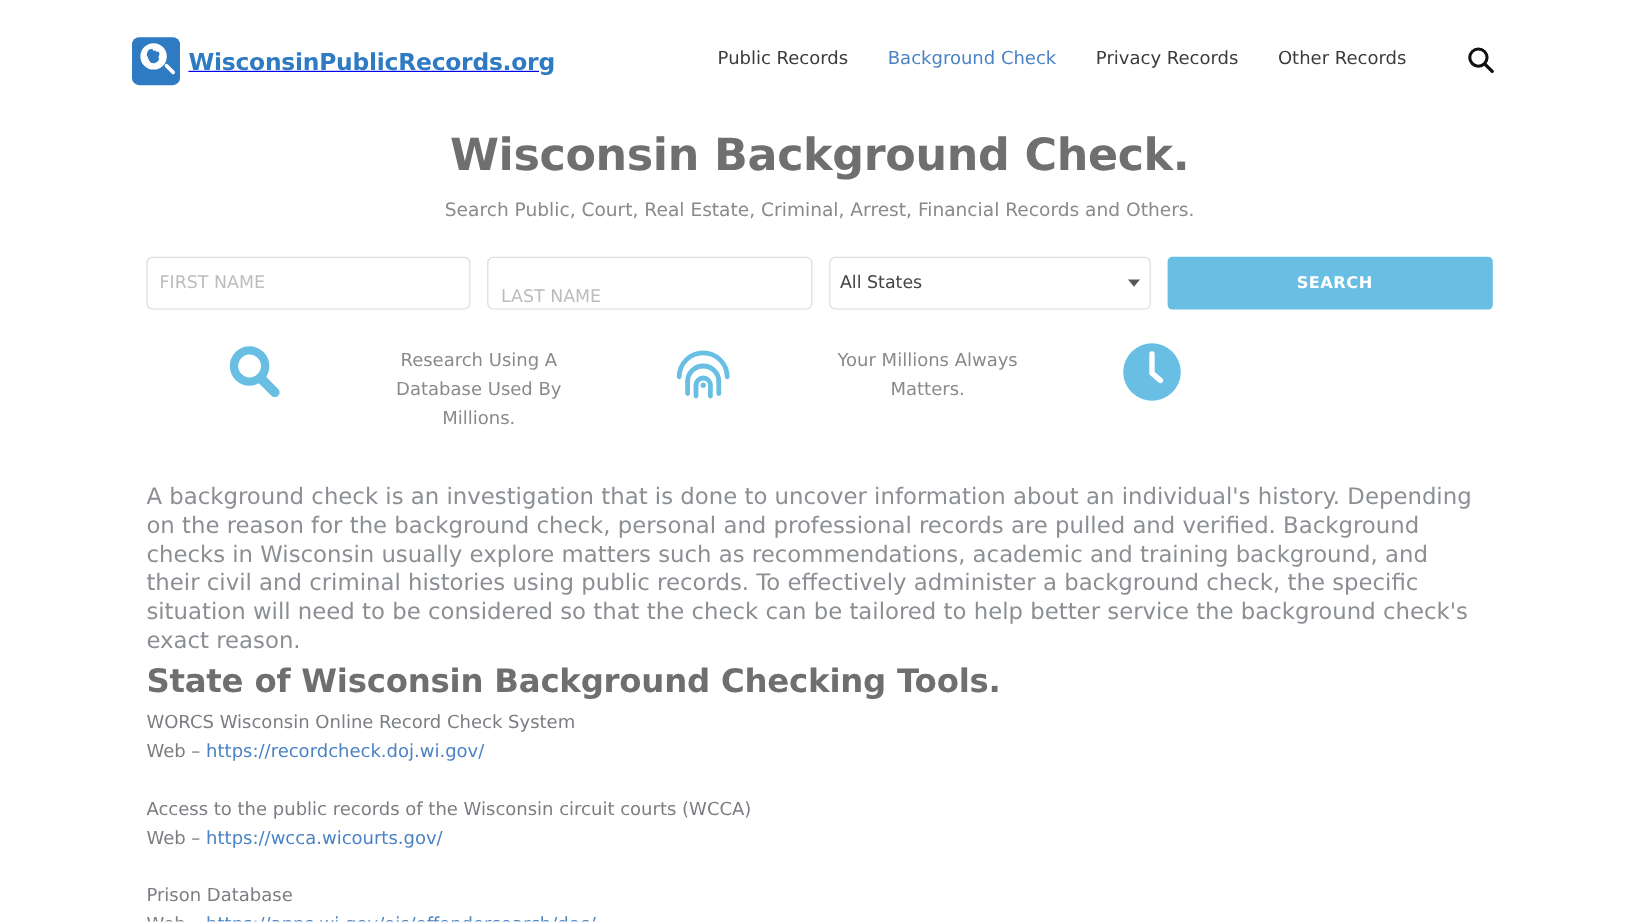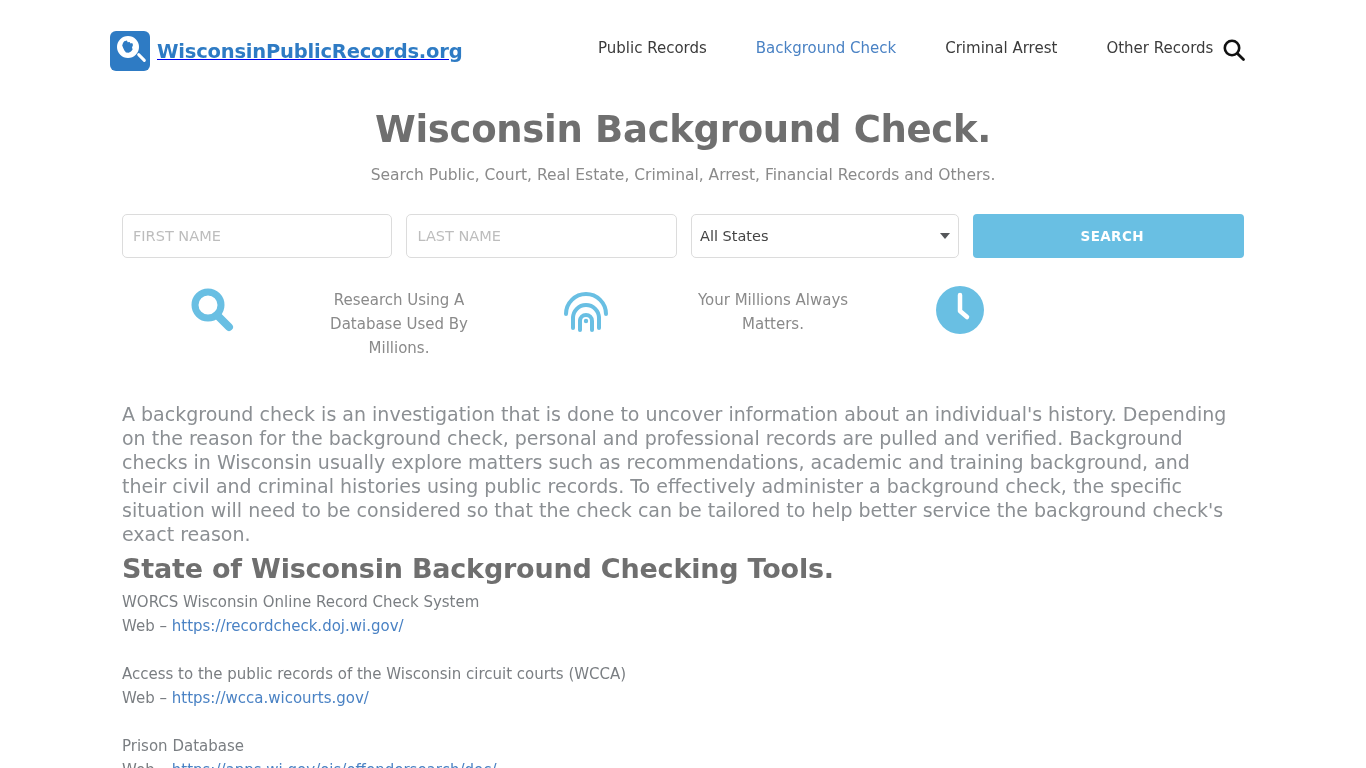--- a/index.html
+++ b/index.html
@@ -40,21 +40,21 @@
     transform: rotate(45deg); border-radius: 2px;
   }
   .brand-text {
     font-family: "DejaVu Sans", sans-serif;
     font-weight: bold; font-size: 19.5px; letter-spacing: -0.2px;
     color: #2e7bc4; white-space: nowrap;
   }
 
   .nav {
     position: absolute; left: 598px; top: 39px;
-    display: flex; align-items: center; gap: 16px;
+    display: flex; align-items: center; gap: 0px;
   }
   .nav a {
     font-size: 15px; color: #3b3b3b; text-decoration: none;
     padding: 0 33px 0 0; white-space: nowrap;
     font-family: "DejaVu Sans", sans-serif;
   }
   .nav a.active { color: #4a82c4; }
   .nav-search {
     position: absolute; left: 1221px; top: 37px;
     width: 26px; height: 26px; cursor: pointer;
@@ -77,21 +77,21 @@
     position: absolute; left: 122px; top: 214px;
     width: 1122px; height: 44px;
     display: flex; gap: 14px;
   }
   .field {
     height: 44px; border: 1px solid #dcdcdc; border-radius: 5px;
     background: #fff; display: flex; align-items: center;
     padding: 0 8px; font-size: 14.5px;
   }
   .field-first { width: 274px; }
-  .field-last  { width: 274px; }
+  .field-last  { width: 274px; align-items: flex-end; }
   .field-state { width: 272px; position: relative; justify-content: space-between; }
   .field input {
     border: 0; outline: 0; width: 100%; font-size: 14.5px;
     font-family: "DejaVu Sans", sans-serif; color: #444;
     background: transparent;
   }
   .field input::placeholder { color: #bdbdbd; }
   .state-value { color: #444; font-size: 14.5px; }
   .caret {
     width: 0; height: 0; border-left: 5px solid transparent;
@@ -153,21 +153,21 @@
                    L2.2 8.0 L1.2 5.6 L2.0 3.0 Z" fill="#2e7bc4"></path>
         </svg>
         <span class="handle"></span>
       </span>
       <span class="brand-text">WisconsinPublicRecords.org</span>
     </a>
 
     <nav class="nav">
       <a href="#">Public Records</a>
       <a href="#" class="active">Background Check</a>
-      <a href="#">Criminal Arrest</a>
+      <a href="#">Privacy Records</a>
       <a href="#">Other Records</a>
     </nav>
 
     <div class="nav-search">
       <svg width="26" height="26" viewBox="0 0 26 26">
         <circle cx="11" cy="11" r="7.2" fill="none" stroke="#111" stroke-width="2.6"></circle>
         <line x1="16.4" y1="16.4" x2="22.5" y2="22.5" stroke="#111" stroke-width="2.8" stroke-linecap="round"></line>
       </svg>
     </div>
   </div>

